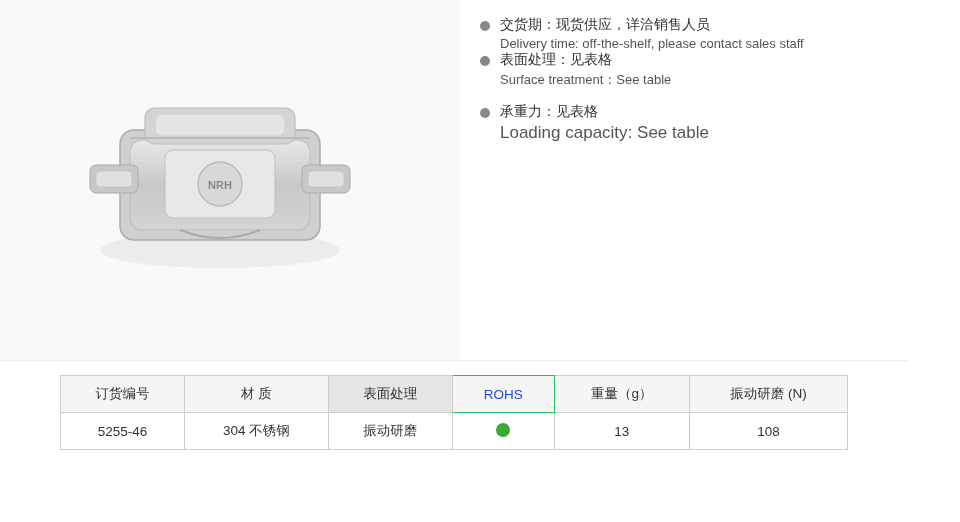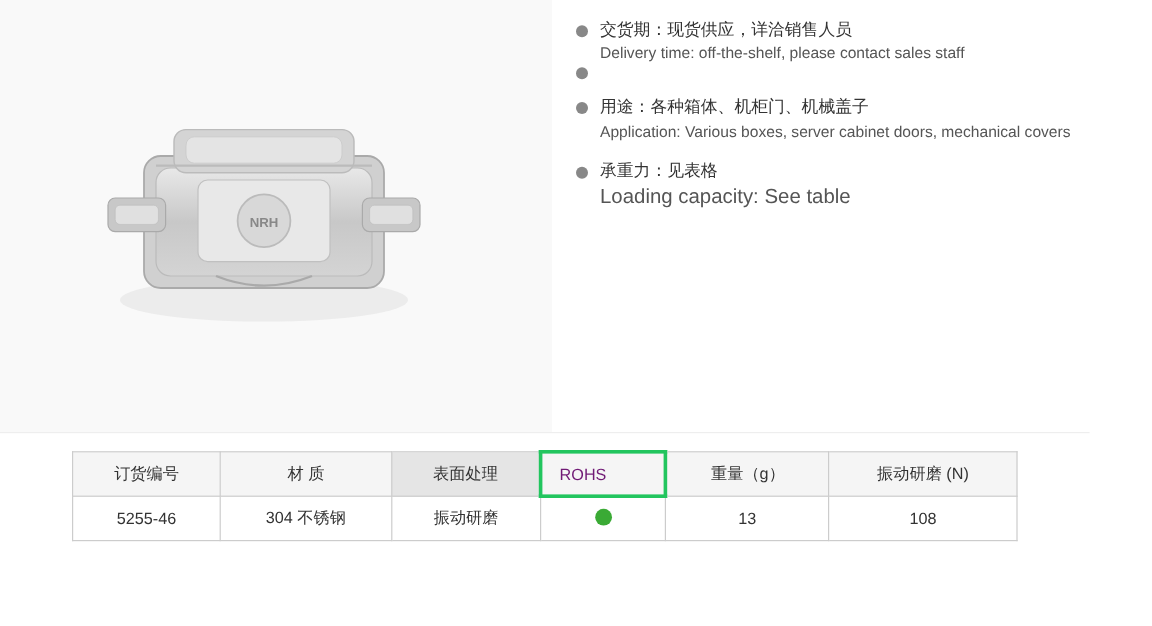--- a/index.html
+++ b/index.html
@@ -61,49 +61,46 @@
       <div style="display:flex; align-items:flex-start; ">
         <span style="width:10px;height:10px;border-radius:50%;background:#888;margin-top:5px;margin-right:10px;flex-shrink:0;"></span>
         <div>
           <div style="font-size:14px;color:#333;margin-bottom:2px;">交货期：现货供应，详洽销售人员</div>
           <div style="font-size:13px;color:#555;">Delivery time: off-the-shelf, please contact sales staff</div>
         </div>
       </div>
 
       <div style="display:flex; align-items:flex-start; margin-bottom:14px;">
         <span style="width:10px;height:10px;border-radius:50%;background:#888;margin-top:5px;margin-right:10px;flex-shrink:0;"></span>
+        <div>
+          <div style="font-size:14px;color:#333;margin-bottom:2px;">表面处理：见表格</div>
+          <div style="font-size:13px;color:#555;">Surface treatment：See table</div>
+        </div>
       </div>
 
-      <div style="display:flex; align-items:flex-start; margin-bottom:14px;">
-        <span style="width:10px;height:10px;border-radius:50%;background:#888;margin-top:5px;margin-right:10px;flex-shrink:0;"></span>
-        <div>
-          <div style="font-size:14px;color:#333;margin-bottom:2px;">用途：各种箱体、机柜门、机械盖子</div>
-          <div style="font-size:13px;color:#555;line-height:1.5;">Application: Various boxes, server cabinet doors, mechanical covers</div>
-        </div>
-      </div>
 
       <div style="display:flex; align-items:flex-start; margin-bottom:14px;">
         <span style="width:10px;height:10px;border-radius:50%;background:#888;margin-top:5px;margin-right:10px;flex-shrink:0;"></span>
         <div>
           <div style="font-size:14px;color:#333;margin-bottom:2px;">承重力：见表格</div>
           <div style="font-size:17px;color:#555;">Loading capacity: See table</div>
         </div>
       </div>
 
     </div>
   </div>
 
   <div style="width:908px; padding:14px 60px 20px 60px; background:#fff; border-top:1px solid #eee;">
     <table style="width:100%;border-collapse:collapse;font-size:13.5px;">
       <thead>
         <tr>
           <th style="border:1px solid #ccc;padding:9px 14px;text-align:center;background:#f5f5f5;font-weight:normal;color:#333;">订货编号</th>
           <th style="border:1px solid #ccc;padding:9px 14px;text-align:center;background:#f5f5f5;font-weight:normal;color:#333;">材  质</th>
           <th style="border:1px solid #ccc;padding:9px 14px;text-align:center;background:#e5e5e5;font-weight:normal;color:#333;">表面处理</th>
-          <th style="border:3px solid #22c55e;padding:9px 14px;text-align:left;background:#f5f5f5;font-weight:normal;color:#701a75;">ROHS</th>
+          <th style="border:1px solid #22c55e;padding:9px 14px;text-align:center;background:#f5f5f5;font-weight:normal;color:#1d4ed8;">ROHS</th>
           <th style="border:1px solid #ccc;padding:9px 14px;text-align:center;background:#f5f5f5;font-weight:normal;color:#333;">重量（g）</th>
           <th style="border:1px solid #ccc;padding:9px 14px;text-align:center;background:#f5f5f5;font-weight:normal;color:#333;">振动研磨 (N)</th>
         </tr>
       </thead>
       <tbody>
         <tr>
           <td style="border:1px solid #ccc;padding:9px 14px;text-align:center;">5255-46</td>
           <td style="border:1px solid #ccc;padding:9px 14px;text-align:center;">304 不锈钢</td>
           <td style="border:1px solid #ccc;padding:9px 14px;text-align:center;">振动研磨</td>
           <td style="border:1px solid #ccc;padding:9px 14px;text-align:center;">

